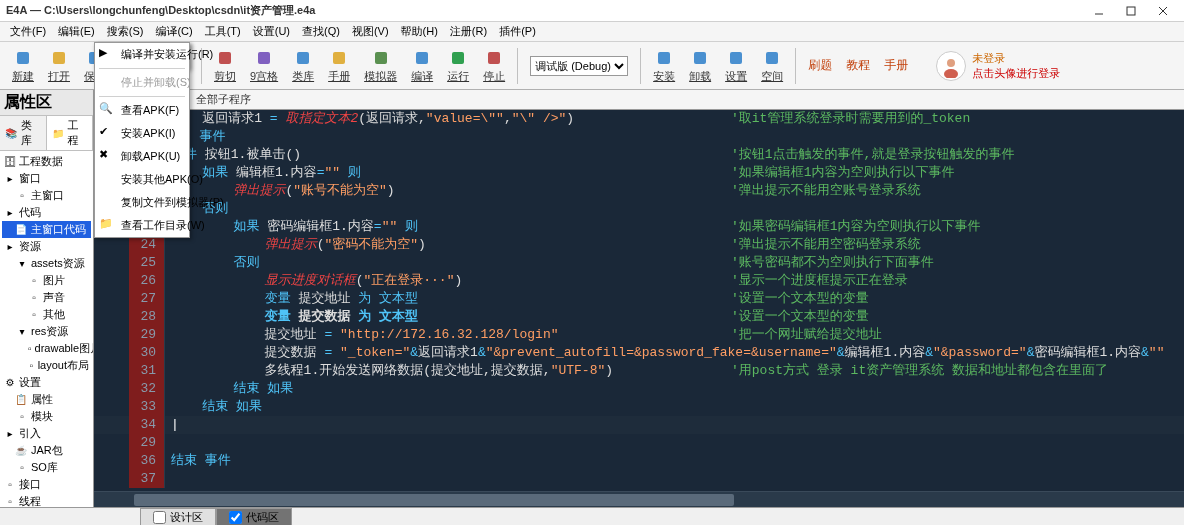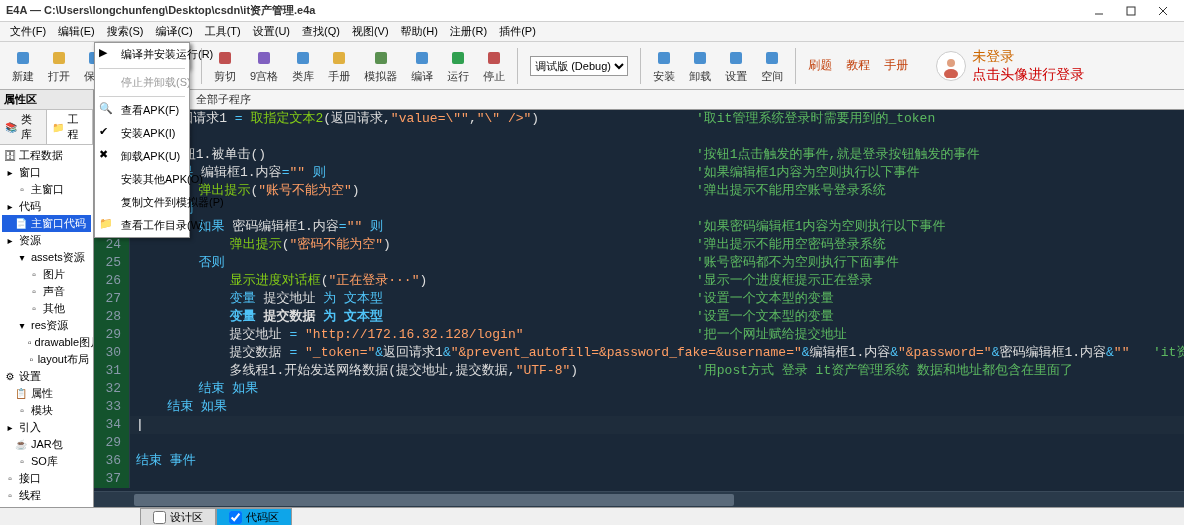--- a/index.html
+++ b/index.html
@@ -7,63 +7,63 @@
 .titlebar { background: #fff; height: 22px; display: flex; align-items: center; padding: 0 6px; border-bottom: 1px solid #d0d0d0; justify-content: space-between; }
 .title-text { font-size: 11px; color: #333; font-weight: bold; }
 .title-btns { display: flex; gap: 2px; }
 .title-btn { width: 30px; height: 18px; display: flex; align-items: center; justify-content: center; cursor: pointer; }
 .title-btn svg { width: 10px; height: 10px; }
 .menubar { background: #f5f5f5; height: 20px; display: flex; align-items: center; padding: 0 4px; border-bottom: 1px solid #d0d0d0; }
 .menu-item { padding: 2px 6px; cursor: pointer; font-size: 11px; }
 .toolbar { background: #f5f5f5; height: 48px; display: flex; align-items: center; padding: 0 6px; border-bottom: 1px solid #b0b0b0; gap: 2px; }
 .tool-btn { display: flex; flex-direction: column; align-items: center; padding: 2px 6px; cursor: pointer; min-width: 34px; }
 .tool-btn .icon { width: 20px; height: 20px; display: flex; align-items: center; justify-content: center; }
-.tool-btn .lbl { font-size: 11px; color: #333; margin-top: 1px; }
+.tool-btn .lbl { font-size: 11px; color: #333; margin-top: 1px; text-decoration: underline; }
 .tool-sep { width: 1px; height: 36px; background: #c0c0c0; margin: 0 4px; }
 .tool-combo { height: 20px; border: 1px solid #999; font-size: 11px; background: #fff; }
 .link-item { color: #c2410c; padding: 0 6px; cursor: pointer; font-size: 12px; }
 .login-area { display: flex; align-items: center; margin-left: 20px; gap: 6px; }
 .avatar { width: 30px; height: 30px; border-radius: 50%; background: #fff; border: 1px solid #ccc; display: flex; align-items: center; justify-content: center; }
-.login-txt { display: flex; flex-direction: column; font-size: 14px; }
+.login-txt { display: flex; flex-direction: column; font-size: 11px; }
 .login-txt .a { color: #cc6600; }
 .login-txt .b { color: #cc0000; }
 .main { display: flex; height: calc(100% - 108px); }
 .left-panel { width: 94px; background: #fff; border-right: 1px solid #999; display: flex; flex-direction: column; }
-.panel-header { background: #e8e8e8; font-size: 11px; padding: 2px 4px; border-bottom: 1px solid #c0c0c0; font-weight: bold; }
+.panel-header { background: #e8e8e8; font-size: 16px; padding: 2px 4px; border-bottom: 1px solid #c0c0c0; font-weight: bold; }
 .tabs-row { display: flex; background: #f0f0f0; border-bottom: 1px solid #c0c0c0; }
 .tab { font-size: 11px; padding: 2px 6px; border-right: 1px solid #c0c0c0; cursor: pointer; display: flex; align-items: center; gap: 3px; }
 .tab.active { background: #fff; }
 .tree { flex: 1; overflow: auto; font-size: 11px; padding: 2px; }
 .tree-item { padding: 1px 2px; display: flex; align-items: center; gap: 3px; cursor: pointer; white-space: nowrap; }
 .tree-item.hl { background: #2060e0; color: #fff; }
 .indent1 { padding-left: 14px; }
 .indent2 { padding-left: 26px; }
 .ticon { width: 12px; height: 12px; display: inline-flex; align-items: center; justify-content: center; font-size: 10px; }
 .editor-area { flex: 1; display: flex; flex-direction: column; background: #1a2838; position: relative; }
 .dropdown-menu { position: absolute; left: 0; top: 0; width: 96px; background: #fff; border: 1px solid #999; z-index: 100; box-shadow: 2px 2px 4px rgba(0,0,0,.3); }
 .dropdown-menu.first { border: 2px solid #d02020; }
 .dd-item { padding: 4px 18px 4px 26px; font-size: 11px; cursor: pointer; white-space: nowrap; position: relative; }
 .dd-item.disabled { color: #999; }
 .dd-sep { height: 1px; background: #d0d0d0; margin: 2px 4px; }
 .dd-icon { position: absolute; left: 4px; top: 3px; width: 14px; height: 14px; }
 .crumb { background: #f5f5f5; padding: 2px 6px; font-size: 11px; border-bottom: 1px solid #999; color: #333; }
 .code { flex: 1; overflow: auto; font-family: Consolas, "Courier New", monospace; font-size: 13px; line-height: 18px; color: #ddd; }
 .code-line { display: flex; min-width: 100%; white-space: pre; }
-.gutter { width: 36px; text-align: right; padding-right: 8px; color: #8899aa; background: #14532d; border-right: 1px solid #2a3a4a; flex-shrink: 0; user-select: none; }
+.gutter { width: 36px; text-align: right; padding-right: 8px; color: #8899aa; background: #7f1d1d; border-right: 1px solid #2a3a4a; flex-shrink: 0; user-select: none; margin-left: 35px; }
 .code-text { padding-left: 6px; flex: 1; }
 .cursor-line { background: rgba(255,255,255,.02); }
 .cursor-line .code-text::before { content: "|"; color: #fff; animation: blink 1s infinite; }
 @keyframes blink { 50% { opacity: 0; } }
 .kw { color: #4fc3f7; }
-.fn { color: #84cc16; }
+.fn { color: #ef4444; font-style: italic; }
 .str { color: #ff9e64; }
 .cm { color: #5cb860; }
 .bottom-tabs { background: #f0f0f0; border-top: 1px solid #999; height: 18px; display: flex; align-items: center; padding: 0 140px; gap: 0; }
 .btm-tab { padding: 1px 12px; font-size: 11px; border: 1px solid #999; border-bottom: none; background: #e0e0e0; cursor: pointer; display: flex; align-items: center; gap: 4px; }
-.btm-tab.active { background: #0ea5e9; }
+.btm-tab.active { background: #737373; }
 .btm-tab input { margin: 0; }
 .scroll-h { height: 16px; background: #2a3a4a; border-top: 1px solid #3a4a5a; position: relative; }
 .scroll-thumb { position: absolute; left: 40px; top: 2px; height: 12px; width: 600px; background: #5a6a7a; border-radius: 2px; }
 </style>
 </head>
 <body>
 
 <div class="titlebar">
   <span class="title-text">E4A — C:\Users\longchunfeng\Desktop\csdn\it资产管理.e4a</span>
   <div class="title-btns">

